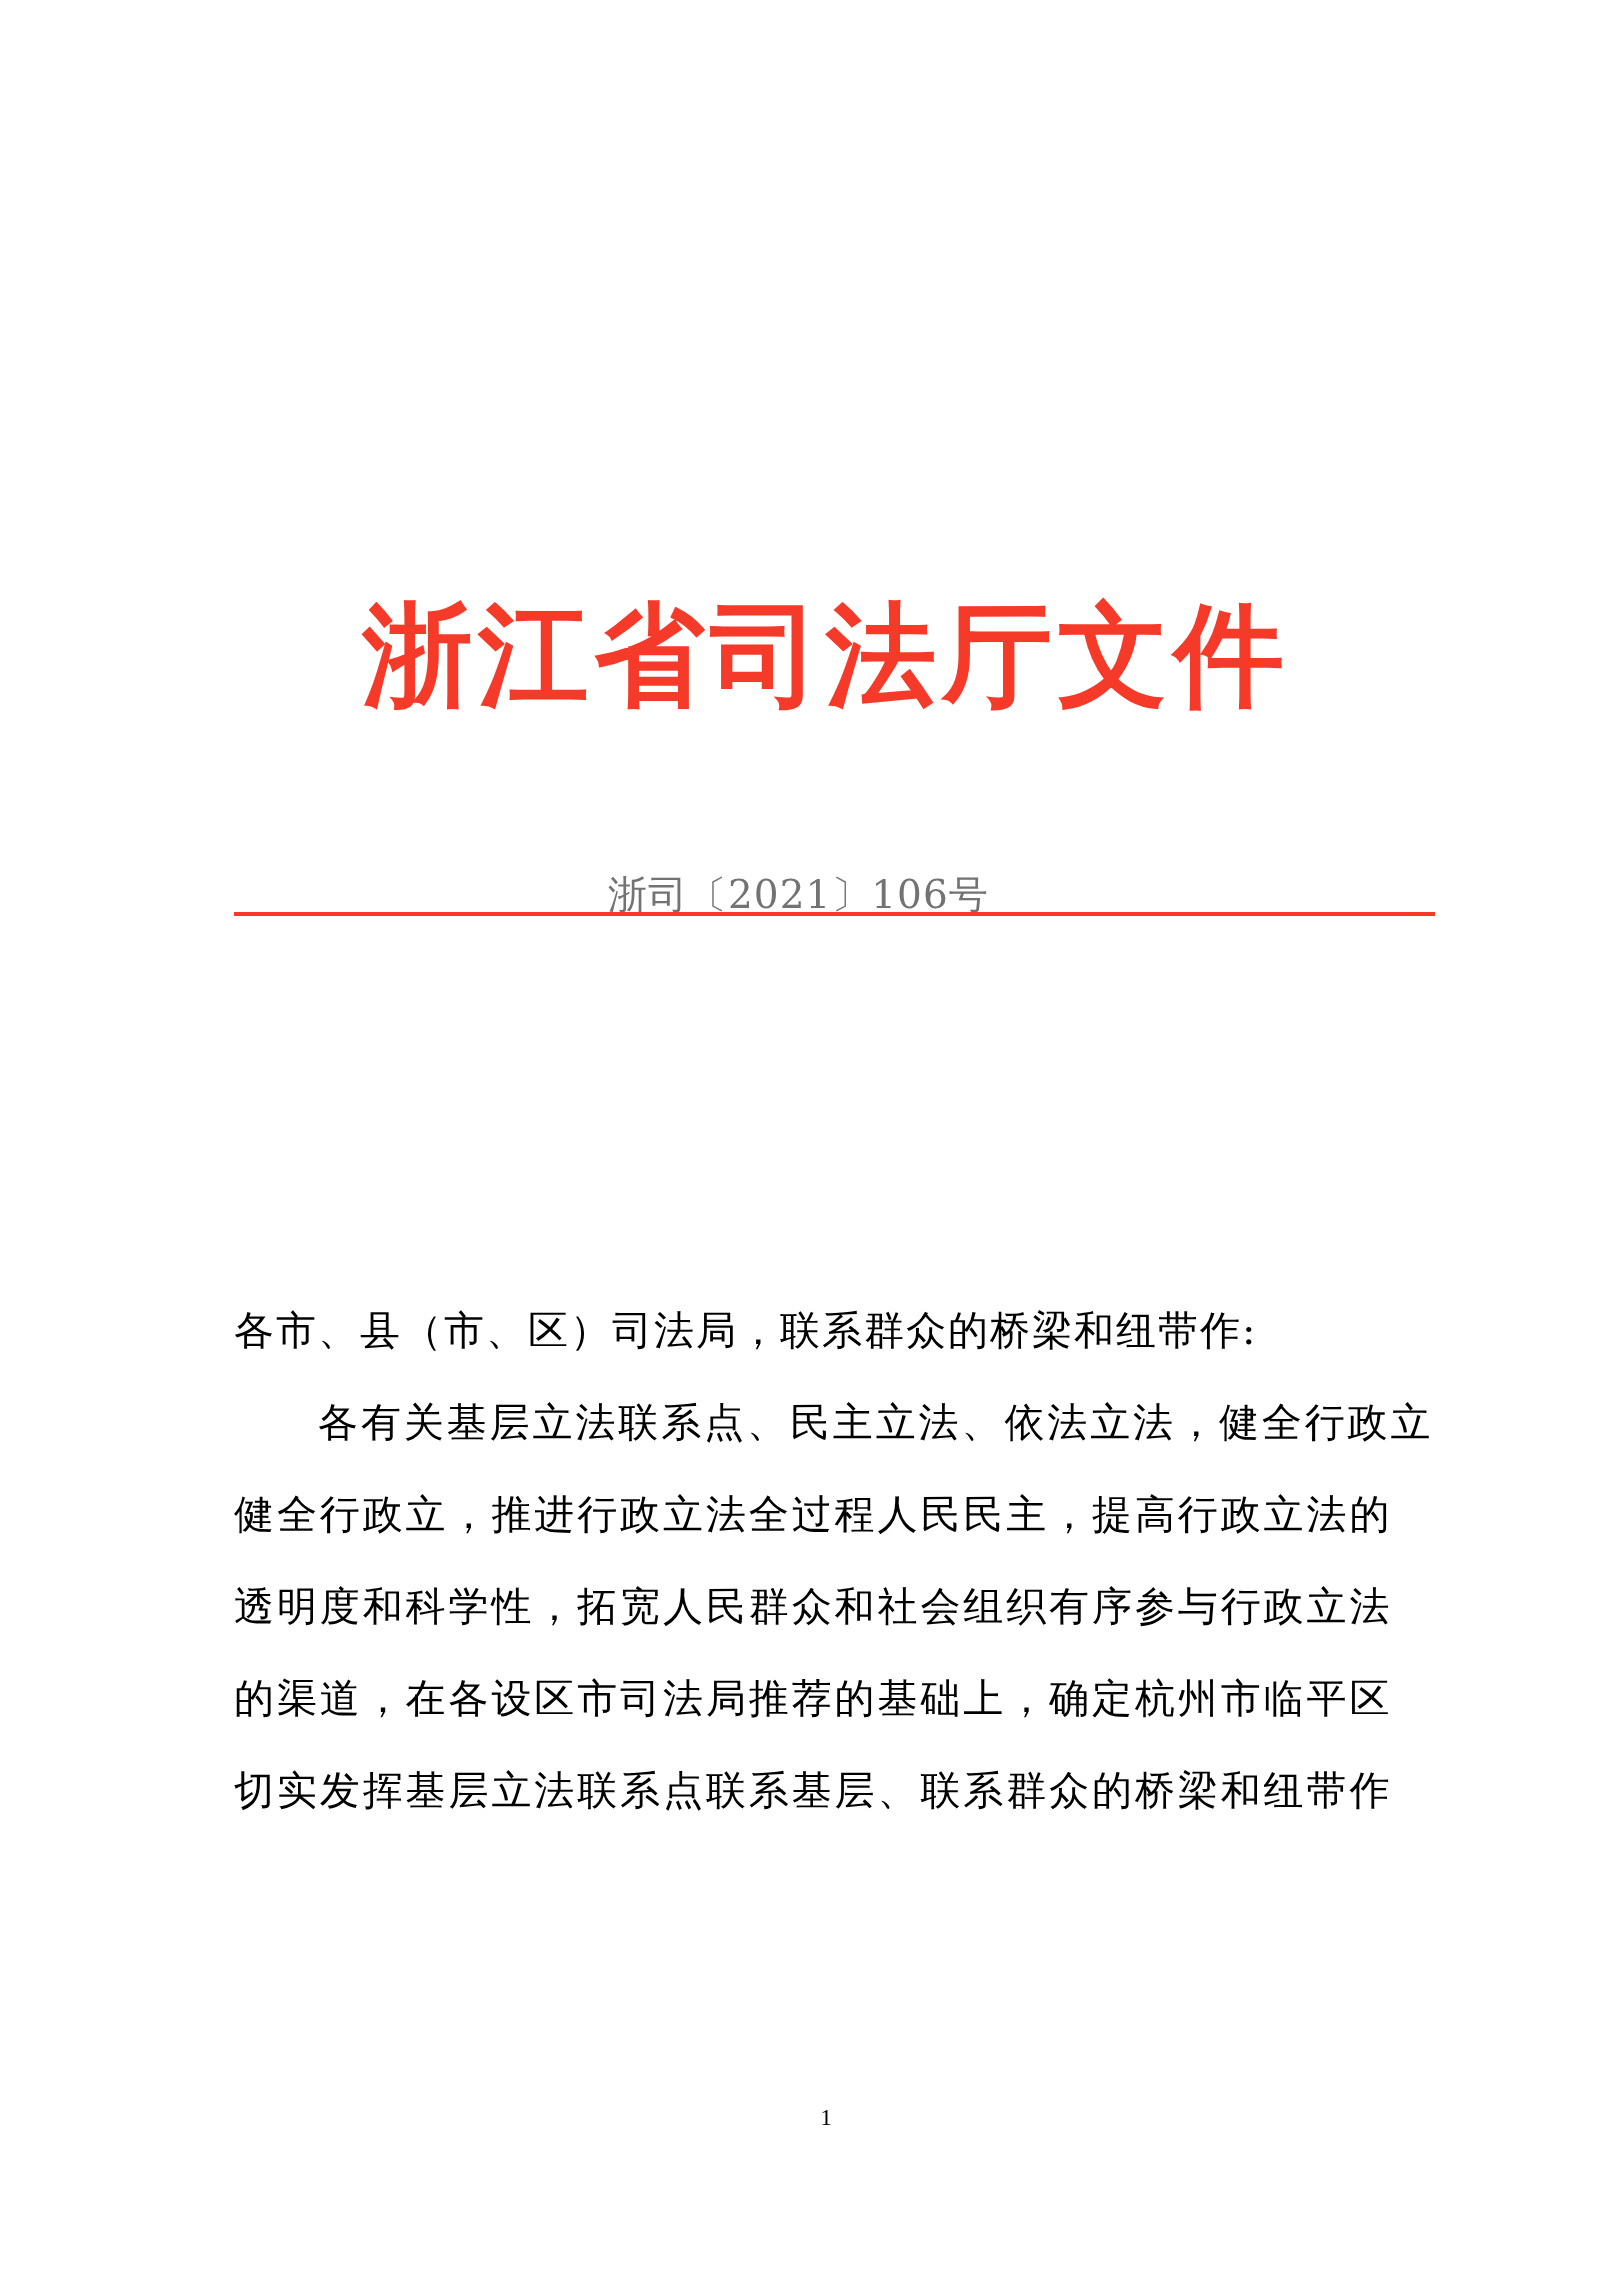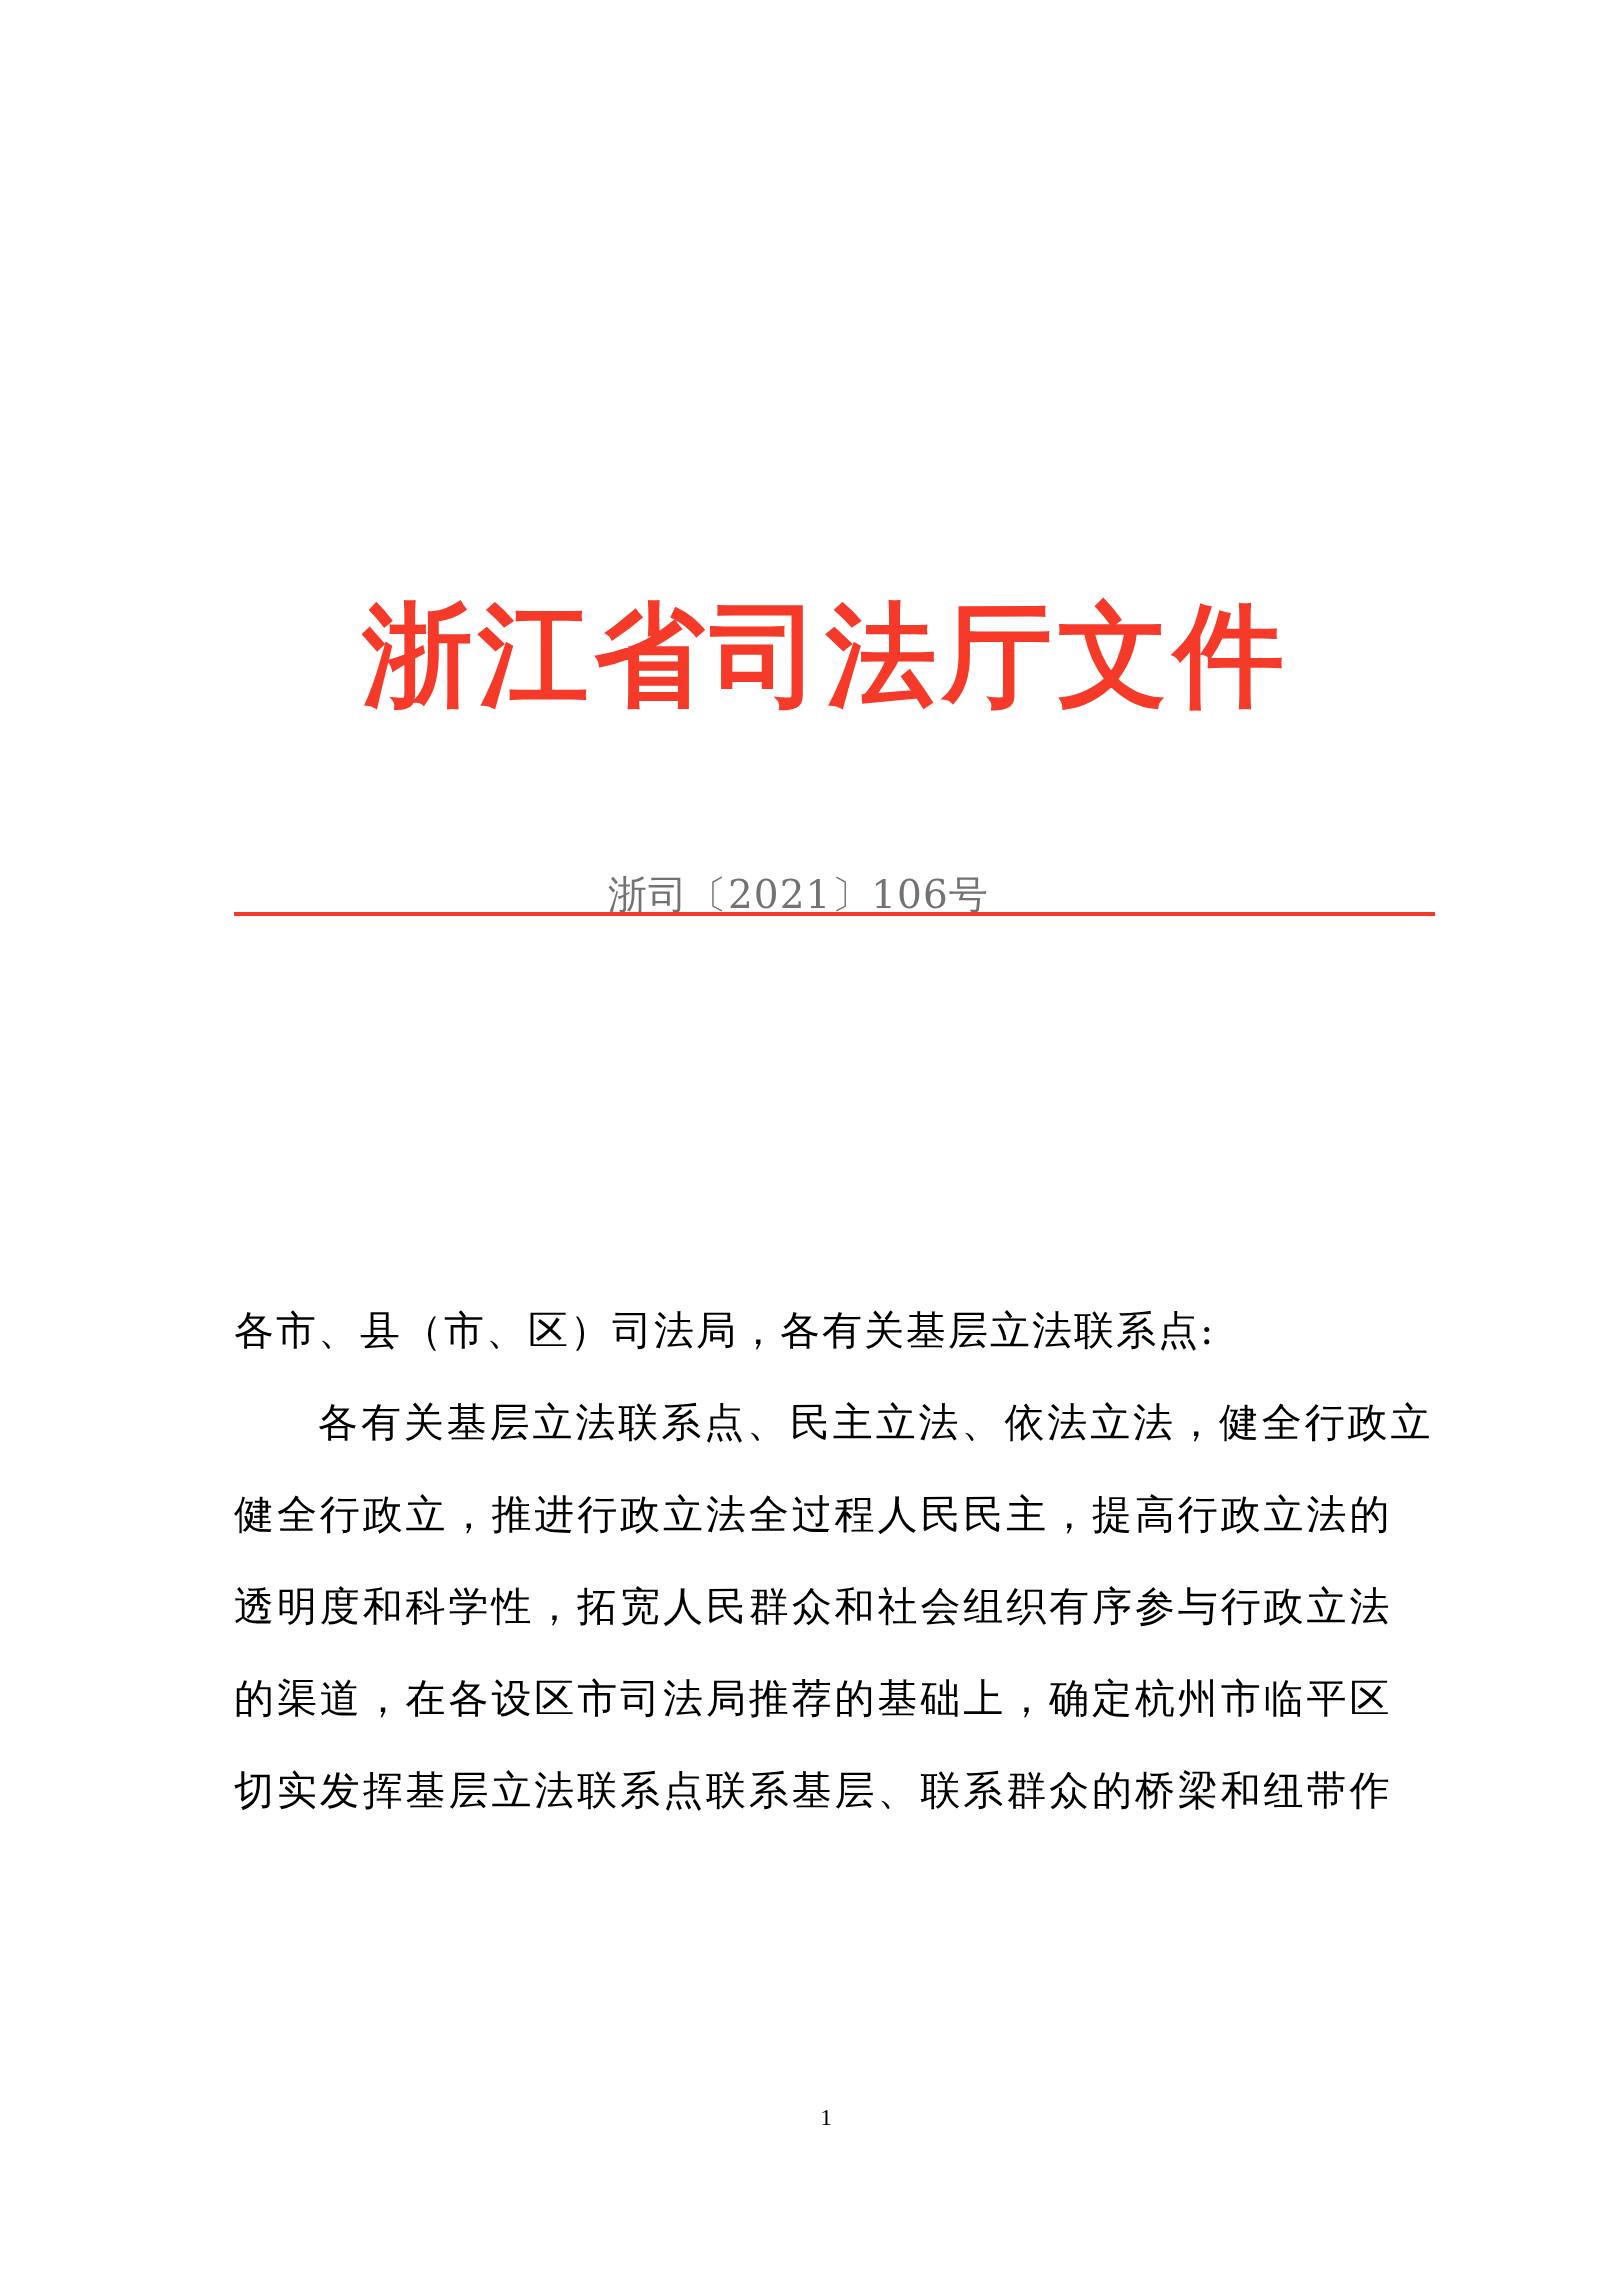--- a/index.html
+++ b/index.html
@@ -111,21 +111,21 @@
 <div class="page">
 
   <div class="masthead">浙江省司法厅文件</div>
 
   <div class="doc-number">浙司〔2021〕106号</div>
 
   <div class="rule"></div>
 
 
   <div class="body-text">
-    <span class="salutation">各市、县（市、区）司法局，各有关基层立法联系点:</span>
+    <span class="salutation">各市、县（市、区）司法局，联系群众的桥梁和纽带作:</span>
     <span class="para-line first">各有关基层立法联系点、民主立法、依法立法，健全行政立</span>
     <span class="para-line">健全行政立，推进行政立法全过程人民民主，提高行政立法的</span>
     <span class="para-line">透明度和科学性，拓宽人民群众和社会组织有序参与行政立法</span>
     <span class="para-line">的渠道，在各设区市司法局推荐的基础上，确定杭州市临平区</span>
     <span class="para-line">切实发挥基层立法联系点联系基层、联系群众的桥梁和纽带作</span>
   </div>
 
   <div class="page-number">1</div>
 
 </div>

